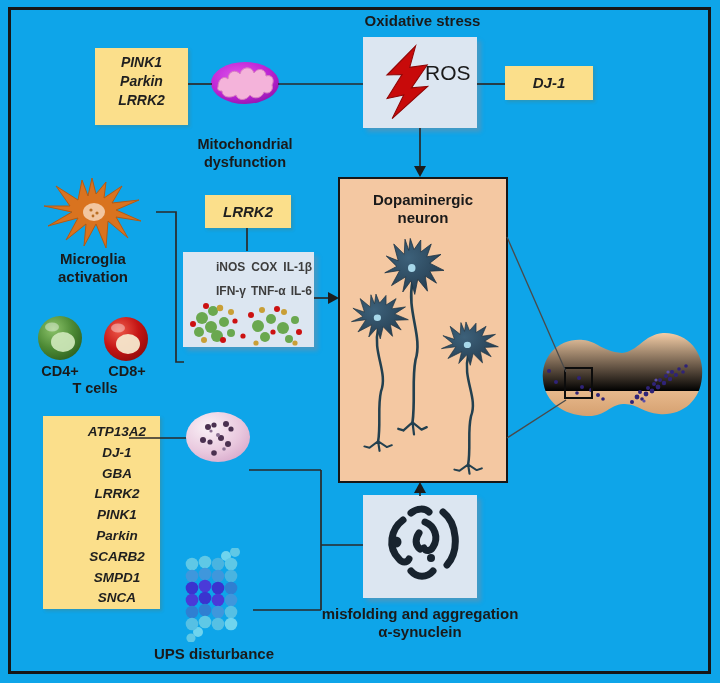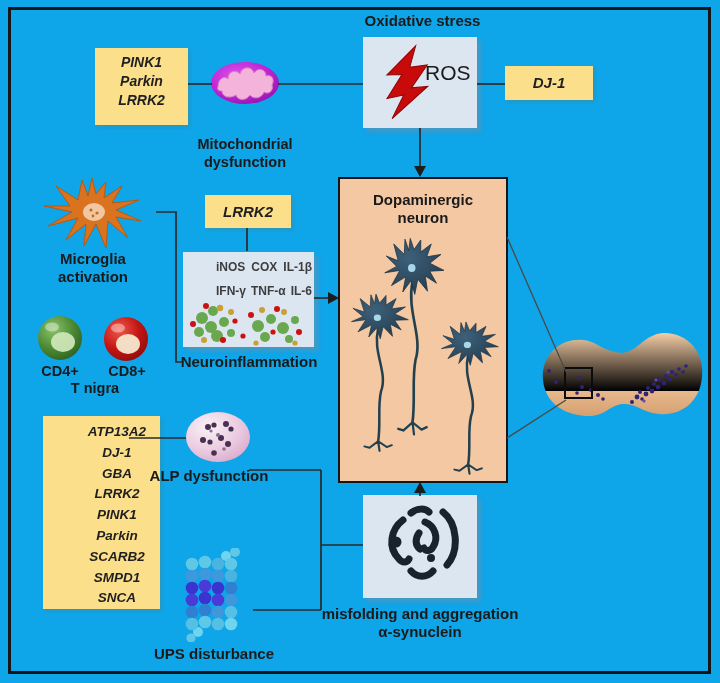--- a/index.html
+++ b/index.html
@@ -86,21 +86,21 @@
           <stop offset="55%" stop-color="#c41414"></stop>
       <stop offset="100%" stop-color="#8c0b0b"></stop>
         </radialGradient>
       </defs>
     <circle cx="23" cy="23" r="22" fill="url(#g8)"></circle>
     <ellipse cx="25" cy="28" rx="12" ry="10" fill="#f6e8cd" opacity=".95"></ellipse>
     <ellipse cx="15" cy="12" rx="7" ry="4.5" fill="#ffffff" opacity=".4"></ellipse>
   </svg>
   <div class="lbl lbl-sm" style="left:33px;top:363px;width:54px;">CD4+</div>
   <div class="lbl lbl-sm" style="left:100px;top:363px;width:54px;">CD8+</div>
-  <div class="lbl lbl-sm" style="left:55px;top:380px;width:80px;">T nigra</div>
+  <div class="lbl lbl-sm" style="left:55px;top:380px;width:80px;">T cells</div>
 
   <div class="ybox" style="left:205px;top:195px;width:86px;height:33px;line-height:33px;font-size:15px;">LRRK2</div>
 
   <div class="bluebox" style="left:183px;top:252px;width:131px;height:95px;">
     <div class="mol-row" style="top:8px;">
       <span>iNOS</span>
       <span>COX</span>
       <span>IL-1β</span>
     </div>
     <div class="mol-row" style="top:32px;text-align:right;">
@@ -139,21 +139,20 @@
         <circle cx="34" cy="6" r="3.2"></circle>
           <circle cx="18" cy="38" r="3"></circle>
           <circle cx="45" cy="10" r="3"></circle>
         <circle cx="76" cy="8" r="3"></circle>
           <circle cx="98" cy="10" r="3"></circle>
           <circle cx="70" cy="41" r="2.6"></circle>
         <circle cx="109" cy="41" r="2.6"></circle>
       </g>
     </svg>
   </div>
-  <div class="lbl" style="left:179px;top:353px;width:140px;">Neuroinflammation</div>
 
   <div style="position:absolute;left:338px;top:177px;width:166px;height:302px;background:#f4c8a2;
               border:2.5px solid #161616;">
     <div class="lbl" style="left:23px;top:12px;width:120px;position:absolute;">Dopaminergic neuron</div>
     <svg style="position:absolute;left:0;top:0;" width="166" height="302" viewBox="0 0 166 302">
       <defs>
         <radialGradient id="neuG" cx="40%" cy="35%" r="75%">
           <stop offset="0%" stop-color="#3d617a"></stop>
             <stop offset="100%" stop-color="#22394c"></stop>
         </radialGradient>
@@ -251,21 +250,20 @@
       <circle cx="37" cy="28" r="3"></circle>
         <circle cx="44" cy="34" r="3"></circle>
       <circle cx="30" cy="43" r="2.8"></circle>
     </g>
     <g fill="#8a6f92">
         <circle cx="34" cy="25" r="2"></circle>
         <circle cx="40" cy="39" r="1.8"></circle>
         <circle cx="27" cy="21" r="1.6"></circle>
       </g>
   </svg>
-  <div class="lbl" style="left:148px;top:467px;width:122px;">ALP dysfunction</div>
 
   <svg class="icon-abs" style="left:182px;top:548px;" width="64" height="94" viewBox="0 0 64 94">
     <g>
       <circle cx="44" cy="8" r="5" fill="#6fd4ee"></circle>
         <circle cx="53" cy="4" r="5" fill="#5fc8e6"></circle>
       <circle cx="16" cy="84" r="5" fill="#6fd4ee"></circle>
         <circle cx="9" cy="90" r="4.6" fill="#5fc8e6"></circle>
     </g>
     <g>
       <circle cx="10" cy="16" r="6.3" fill="#5fc8e6"></circle>

